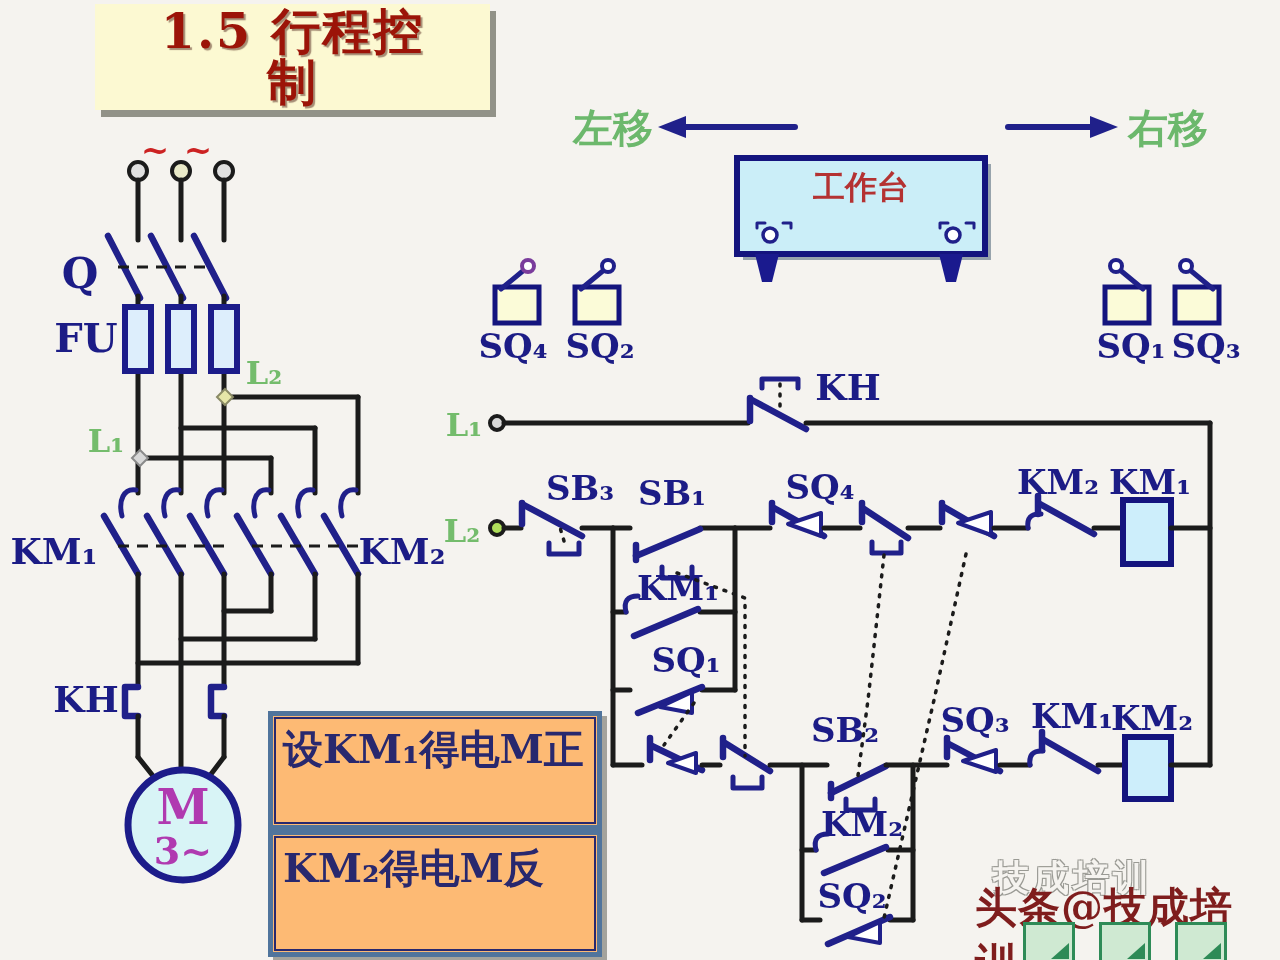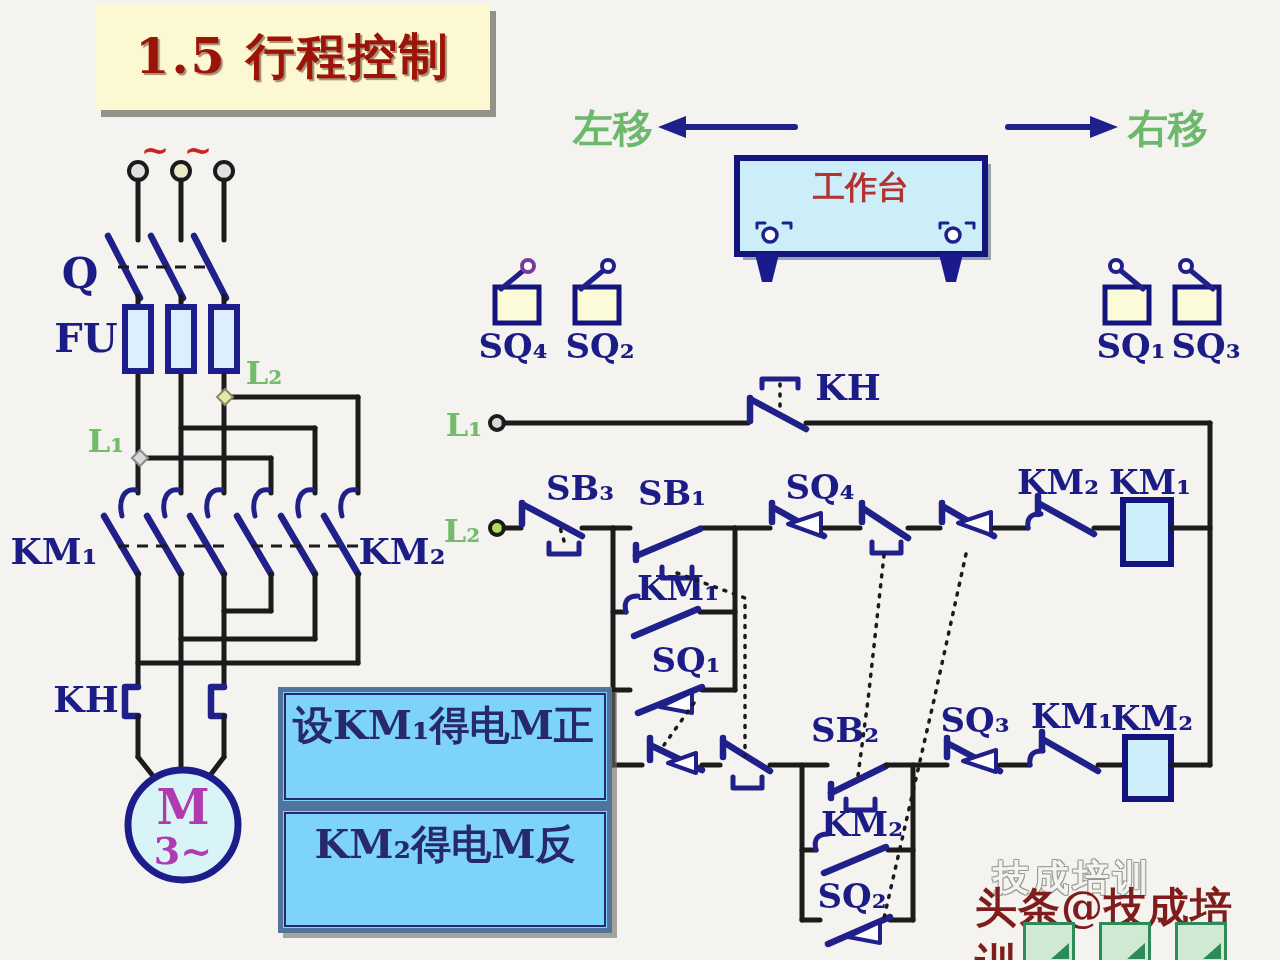--- a/index.html
+++ b/index.html
@@ -19,31 +19,31 @@
   .lbl{fill:#1c1c86;font-weight:bold;font-size:34px;text-anchor:middle;}
   .lbl36{fill:#1c1c86;font-weight:bold;font-size:36px;text-anchor:middle;}
   .lblgreen{fill:#74bc6c;font-weight:bold;font-size:32px;text-anchor:middle;}
   .lbldir{fill:#6cb86c;font-weight:bold;font-size:40px;text-anchor:middle;}
   .lblred{fill:#b43232;font-weight:bold;font-size:32px;text-anchor:middle;}
   .lblmag{fill:#b03ab0;font-weight:bold;text-anchor:middle;}
   .tilde{fill:#cc2222;font-weight:bold;font-size:34px;text-anchor:middle;}
 
   
   .titlebox{position:absolute;left:95px;top:4px;width:395px;height:106px;background:#fcf9d2;
-            box-shadow:6px 7px 0 rgba(128,128,118,.85);display:flex;flex-direction:row;
+            box-shadow:6px 7px 0 rgba(128,128,118,.85);display:flex;flex-direction:column;
             align-items:center;justify-content:center;line-height:1.05;}
   .titlebox .t1,.titlebox .t2{font-size:49px;font-weight:bold;color:#9c1408;
             text-shadow:2px 2px 1px rgba(60,10,5,.45);letter-spacing:2px;}
 
   
-  .notebox{position:absolute;left:278px;width:334px;background:#7dd3fc;border:5px solid #50749c;
+  .notebox{position:absolute;left:268px;width:334px;background:#fdba74;border:5px solid #50749c;
            outline:2px solid #28286e;outline-offset:-8px;box-shadow:5px 5px 0 rgba(110,110,100,.6);
-           color:#28286e;font-weight:bold;font-size:40px;line-height:1.35;padding:6px 10px;box-sizing:border-box;}
+           color:#28286e;font-weight:bold;font-size:40px;line-height:1.35;padding:6px 10px;box-sizing:border-box;margin-top:24px;}
   .notebox .row{white-space:nowrap;}
-  .notebox .ctr{text-align:center;}
+  .notebox .ctr{}
   .hl{color:#b832a8;}
 
   
   .wm{position:absolute;left:975px;top:862px;width:290px;height:96px;}
   .wm .ghost{position:absolute;left:18px;top:-8px;font-size:36px;font-weight:bold;color:#f5f3ef;
              text-shadow:-1px -1px 0 #9a9a94,1px -1px 0 #9a9a94,-1px 1px 0 #9a9a94,1px 1px 0 #9a9a94;
              letter-spacing:4px;text-align:center;}
   .wm .handle{position:absolute;left:0;top:18px;font-size:42px;font-weight:bold;color:#7f1d1d;letter-spacing:1px;}
   .wm .icons{position:absolute;left:48px;top:60px;display:flex;gap:24px;}
   .wm .vicon{width:46px;height:36px;background:#cfe9d2;border:3px solid #2e8b57;position:relative;}

